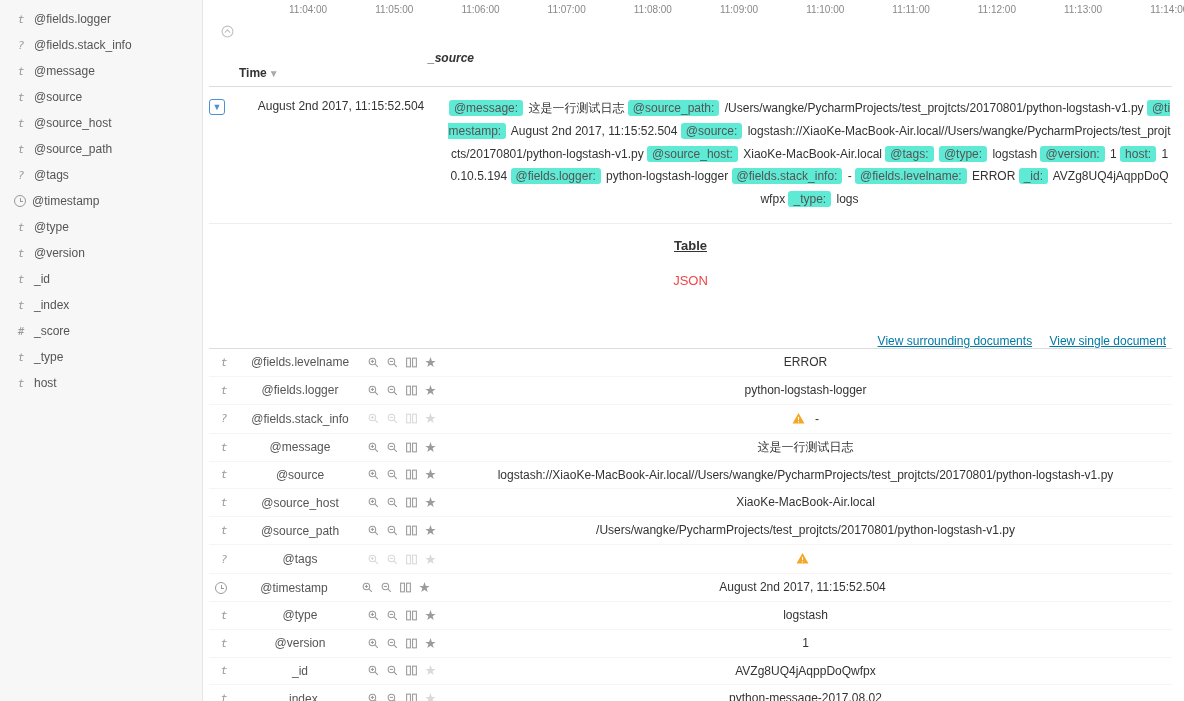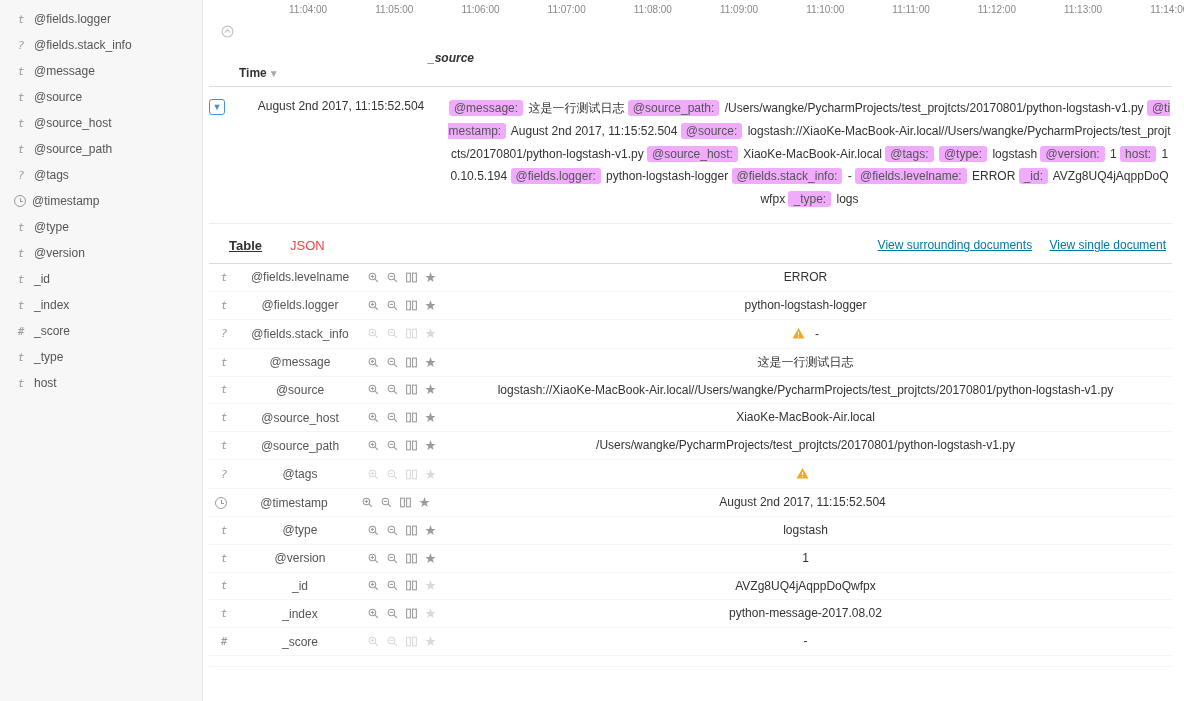--- a/index.html
+++ b/index.html
@@ -15,26 +15,26 @@
 .collapse-up { color: #c0c0c0; padding: 6px 12px; font-size: 14px; cursor: pointer; }
 .table-header { display: flex; border-bottom: 1px solid #ddd; padding: 6px 0; }
 .th-time { width: 215px; padding-left: 30px; font-weight: 600; color: #333; margin-top: 15px; }
 .th-source { font-weight: 600; color: #333; padding-left: 4px; font-style: italic; }
 .sort-arrow { color: #aaa; font-size: 10px; padding-left: 2px; }
 .row-expanded { display: flex; border-bottom: 1px solid #eee; padding: 10px 0 12px 0; }
 .expand-toggle { width: 26px; padding-top: 2px; }
 .expand-btn { width: 16px; height: 16px; border: 1px solid #4a90d9; border-radius: 3px; background: #fff; display: flex; align-items: center; justify-content: center; cursor: pointer; color: #4a90d9; font-size: 9px; }
 .row-time { width: 212px; color: #333; font-size: 12px; padding-top: 2px; }
 .row-source { flex: 1; line-height: 1.9; word-break: break-all; }
-.kv-key { background: #f0abfc; color: #555; border-radius: 3px; padding: 1px 5px; margin-right: 2px; }
+.kv-key { background: #5eead4; color: #555; border-radius: 3px; padding: 1px 5px; margin-right: 2px; }
 .kv-val { color: #333; }
-.detail-tabs { display: flex; align-items: center; border-bottom: 1px solid #ddd; margin-top: 4px; padding: 0 6px; }
+.detail-tabs { display: flex; align-items: center; border-bottom: 1px solid #ddd; margin-top: 4px; padding: 0 6px; flex-direction: column; }
 .tab { padding: 10px 14px; cursor: pointer; color: #ef4444; font-size: 13px; }
 .tab.active { font-weight: 600; color: #333; text-decoration: underline; }
-.tab-links { margin-left: auto; font-size: 12px; }
+.tab-links { margin-left: auto; font-size: 12px; margin-top: 36px; }
 .tab-links a { color: #0079a5; text-decoration: underline; margin-left: 14px; cursor: pointer; }
 .detail-table { width: 100%; }
 .detail-row { display: flex; align-items: center; padding: 5px 6px; border-bottom: 1px solid #f5f5f5; }
 .detail-row .type-ind { width: 18px; }
 .detail-field { width: 134px; color: #555; font-size: 12px; }
 .detail-actions { display: flex; gap: 6px; width: 78px; color: #9b9b9b; }
 .detail-actions span { cursor: pointer; font-size: 13px; }
 .detail-actions.disabled { color: #d9d9d9; }
 .detail-value { flex: 1; color: #333; word-break: break-all; line-height: 1.4; }
 .warn { color: #e9a13a; font-size: 13px; }

